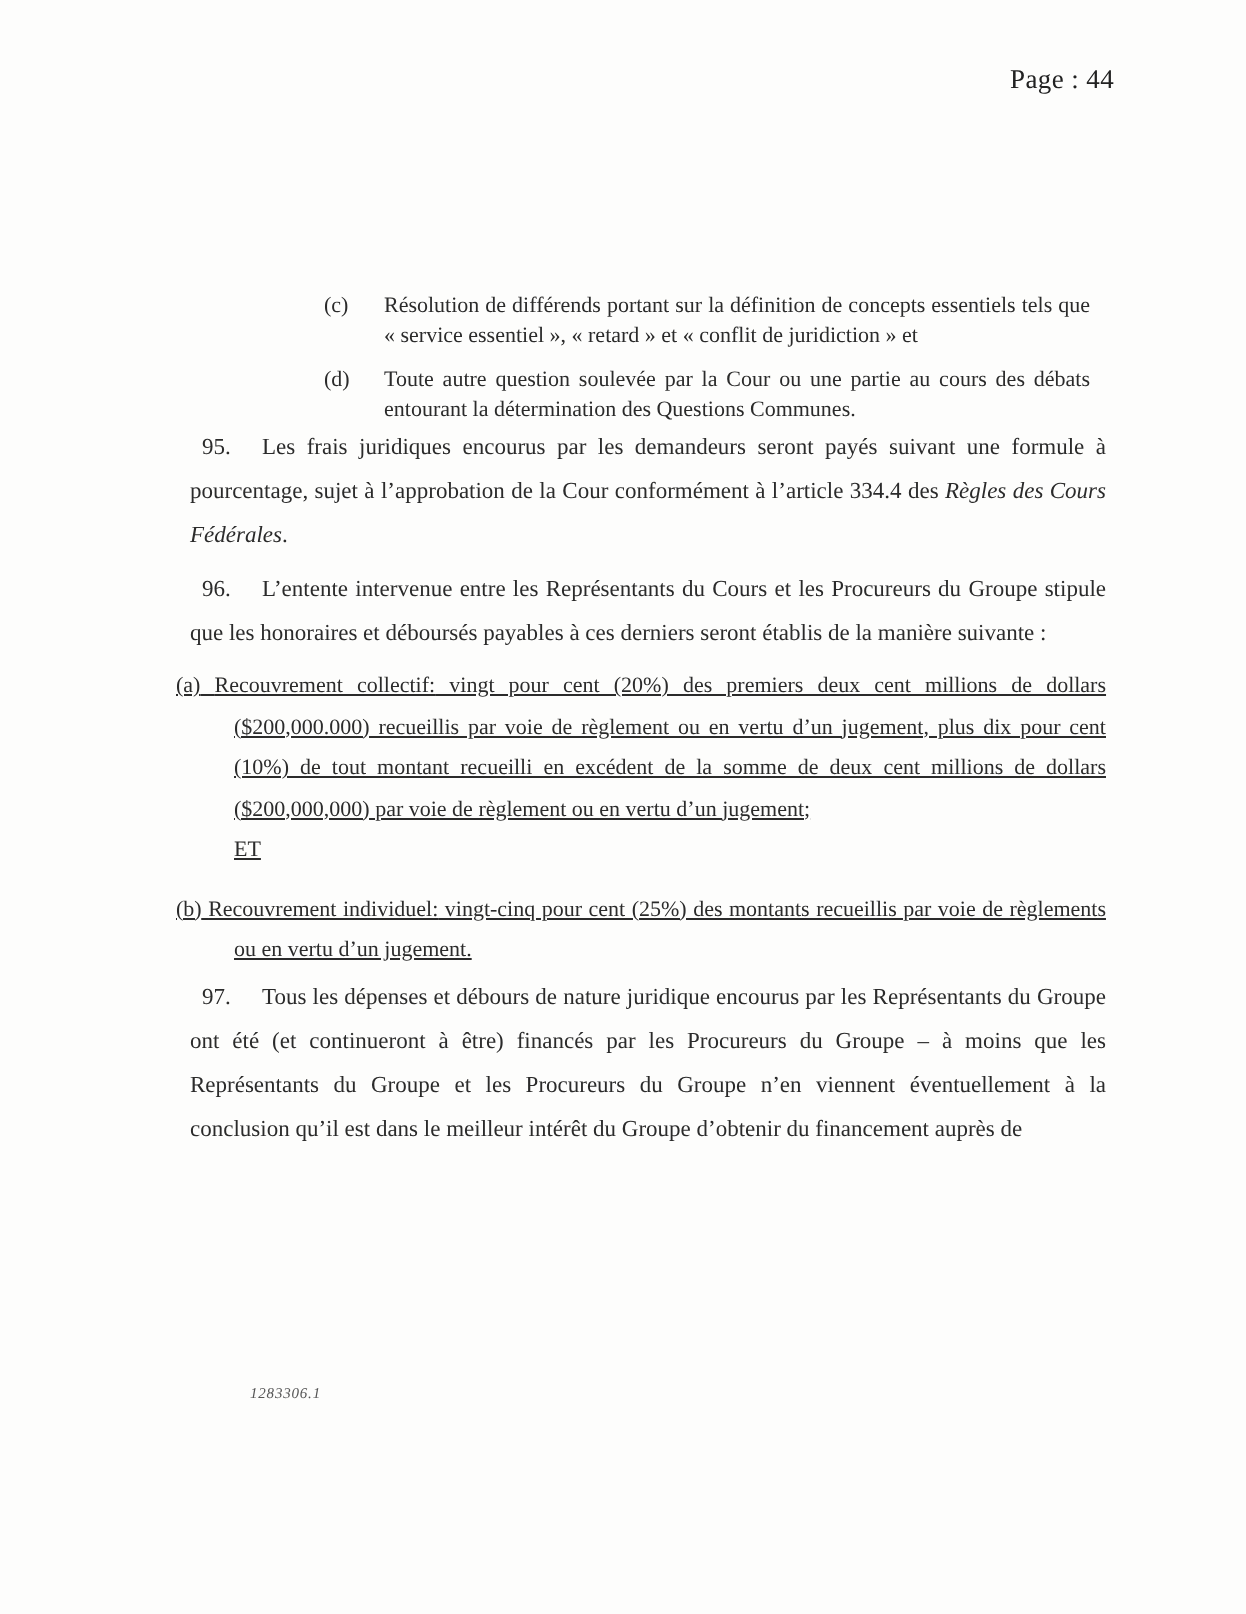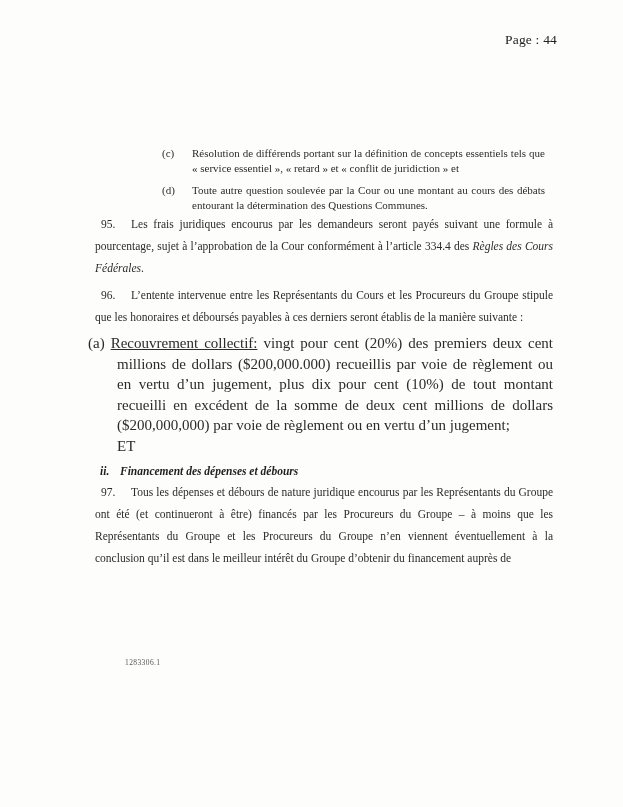--- a/index.html
+++ b/index.html
@@ -50,74 +50,76 @@
     text-align:justify;text-indent:6px;
   }
   .para.p96{margin-top:5px;}
   .para.p97{margin-top:2px;}
   .pnum{display:inline-block;width:30px;text-indent:0;}
   .it{font-style:italic;}
 
   
   .ab-item{
     padding-left:22px;text-indent:-29px;
-    font-size:15px;line-height:20.5px;text-align:justify;
+    font-size:11px;line-height:20.5px;text-align:justify;text-decoration:underline;
   }
   .ab-item.first{margin-top:5px;}
   .ab-item.second{margin-top:9px;}
   .ab-suffix{text-indent:0;}
   .ab-suffix:empty{display:none;}
   .ul{text-decoration:underline;}
 
   .footer-num{
-    position:absolute;left:125px;top:658px;
-    font-size:7.5px;letter-spacing:.4px;color:#555;
+    position:absolute;left:125px;top:692px;
+    font-size:7.5px;letter-spacing:.4px;color:#555;font-style:italic;
   }
 </style>
 </head>
 <body>
 
 <div class="page">
 
   <div class="page-header-number">Page : 44</div>
 
   <div class="doc-page-num">29</div>
 
   <div class="content">
 
     <div class="cd-item">
       <span class="cd-marker">(c)</span>
       <span>Résolution de différends portant sur la définition de concepts essentiels tels que « service essentiel », « retard » et « conflit de juridiction » et</span>
     </div>
 
     <div class="cd-item">
       <span class="cd-marker">(d)</span>
-      <span>Toute autre question soulevée par la Cour ou une montant au cours des débats entourant la détermination des Questions Communes.</span>
+      <span>Toute autre question soulevée par la Cour ou une partie au cours des débats entourant la détermination des Questions Communes.</span>
     </div>
 
 
 
     <p class="para p95">
       <span class="pnum">95.</span><span>Les frais juridiques encourus par les demandeurs seront payés suivant une formule à pourcentage, sujet à l’approbation de la Cour conformément à l’article 334.4 des </span><span class="it">Règles des Cours Fédérales</span><span>.</span>
     </p>
 
     <p class="para p96">
       <span class="pnum">96.</span><span>L’entente intervenue entre les Représentants du Cours et les Procureurs du Groupe stipule que les honoraires et déboursés payables à ces derniers seront établis de la manière suivante :</span>
     </p>
 
     <div class="ab-item first">
       <span>(a)</span>
       <span class="ul">Recouvrement collectif:</span><span> vingt pour cent (20%) des premiers deux cent millions de dollars ($200,000.000) recueillis par voie de règlement ou en vertu d’un jugement, plus dix pour cent (10%) de tout montant recueilli en excédent de la somme de deux cent millions de dollars ($200,000,000) par voie de règlement ou en vertu d’un jugement;</span>
       <div class="ab-suffix">ET</div>
     </div>
 
+    <div class="ab-item second">
+      <span>(b)</span>
+      <span class="ul">Recouvrement individuel:</span><span> vingt-cinq pour cent (25%) des montants recueillis par voie de règlements ou en vertu d’un jugement.</span>
+      
+    </div>
 
-    <div class="h-i h-ii">
-      <span class="hi-marker">ii.</span><span>Financement des dépenses et débours</span>
-    </div>
 
     <p class="para p97">
       <span class="pnum">97.</span><span>Tous les dépenses et débours de nature juridique encourus par les Représentants du Groupe ont été (et continueront à être) financés par les Procureurs du Groupe – à moins que les Représentants du Groupe et les Procureurs du Groupe n’en viennent éventuellement à la conclusion qu’il est dans le meilleur intérêt du Groupe d’obtenir du financement auprès de</span>
     </p>
 
   </div>
 
   <div class="footer-num">1283306.1</div>
 
 </div>

